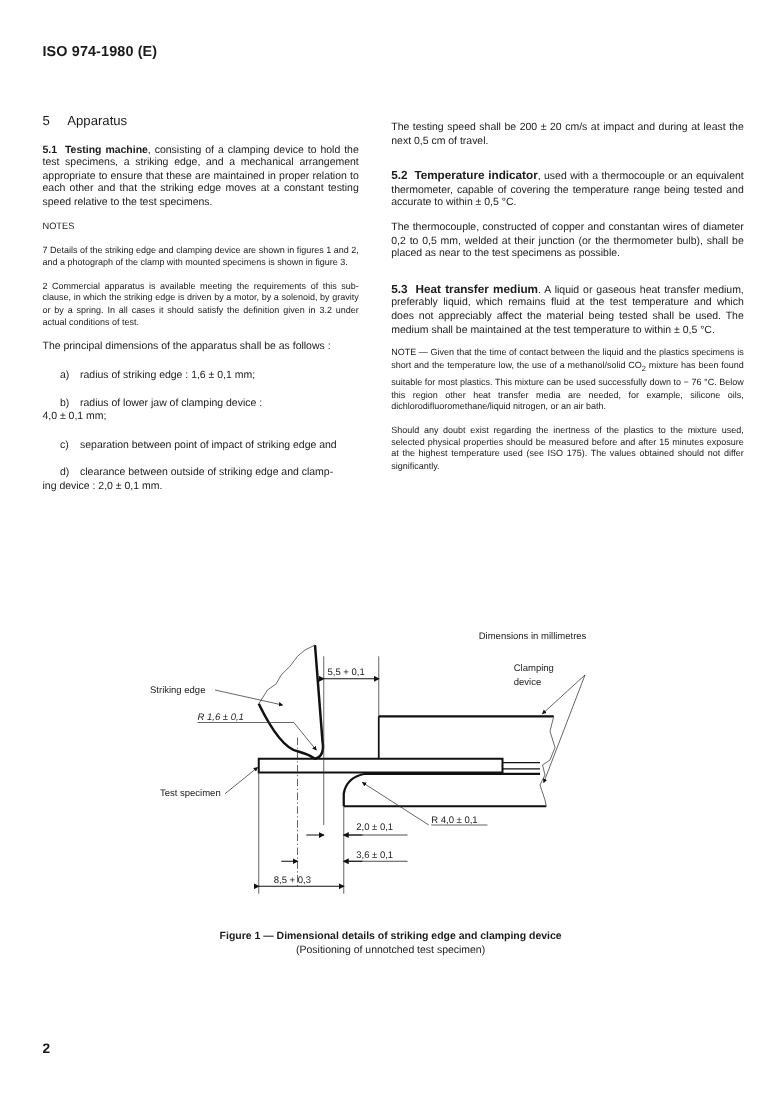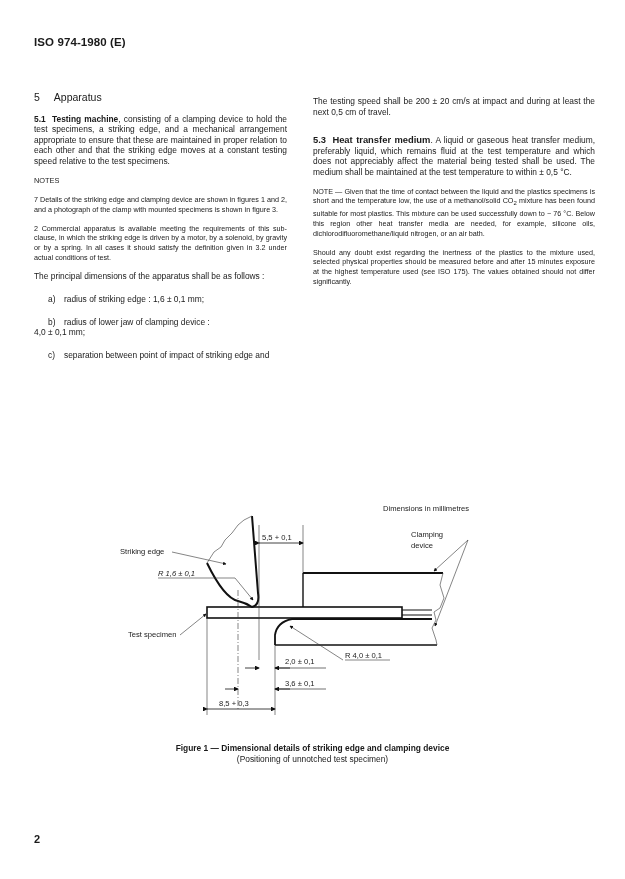--- a/index.html
+++ b/index.html
@@ -45,24 +45,32 @@
   <div class="list-item">
     <span class="lbl">a)</span><span>radius of striking edge : 1,6 ± 0,1 mm;</span>
   </div>
   <div class="list-item">
     <span class="lbl">b)</span><span>radius of lower jaw of clamping device :</span>
     <span class="cont">4,0 ± 0,1 mm;</span>
   </div>
   <div class="list-item">
     <span class="lbl">c)</span><span>separation between point of impact of striking edge and</span>
   </div>
+  <div class="list-item">
+    <span class="lbl">d)</span><span>clearance between outside of striking edge and clamp-</span>
+    <span class="cont">ing device : 2,0 ± 0,1 mm.</span>
+  </div>
 </div>
 
 <div class="col col-right">
   <p style="margin-bottom:18px">The testing speed shall be 200 ± 20 cm/s at impact and during at least the next 0,5 cm of travel.</p>
+  <p>
+    <span class="bold" style="font-size:9.4px">5.2</span>&nbsp;&nbsp;<span class="bold" style="font-size:9.4px">Temperature indicator</span><span>, used with a thermocouple or an equivalent thermometer, capable of covering the temperature range being tested and accurate to within ± 0,5 °C.</span>
+  </p>
+  <p style="margin-bottom:18px">The thermocouple, constructed of copper and constantan wires of diameter 0,2 to 0,5 mm, welded at their junction (or the thermometer bulb), shall be placed as near to the test specimens as possible.</p>
   <p>
     <span class="bold" style="font-size:9.4px">5.3</span>&nbsp;&nbsp;<span class="bold" style="font-size:9.4px">Heat transfer medium</span><span>. A liquid or gaseous heat transfer medium, preferably liquid, which remains fluid at the test temperature and which does not appreciably affect the material being tested shall be used. The medium shall be maintained at the test temperature to within ± 0,5 °C.</span>
   </p>
   <p class="small">
     <span>NOTE — Given that the time of contact between the liquid and the plastics specimens is short and the temperature low, the use of a methanol/solid CO</span><sub>2</sub><span> mixture has been found suitable for most plastics. This mixture can be used successfully down to − 76 °C. Below this region other heat transfer media are needed, for example, silicone oils, dichlorodifluoromethane/liquid nitrogen, or an air bath.</span>
   </p>
   <p class="small">Should any doubt exist regarding the inertness of the plastics to the mixture used, selected physical properties should be measured before and after 15 minutes exposure at the highest temperature used (see ISO 175). The values obtained should not differ significantly.</p>
 </div>
 
 <svg class="fig-svg" width="625" height="240" viewBox="0 490 625 240">

